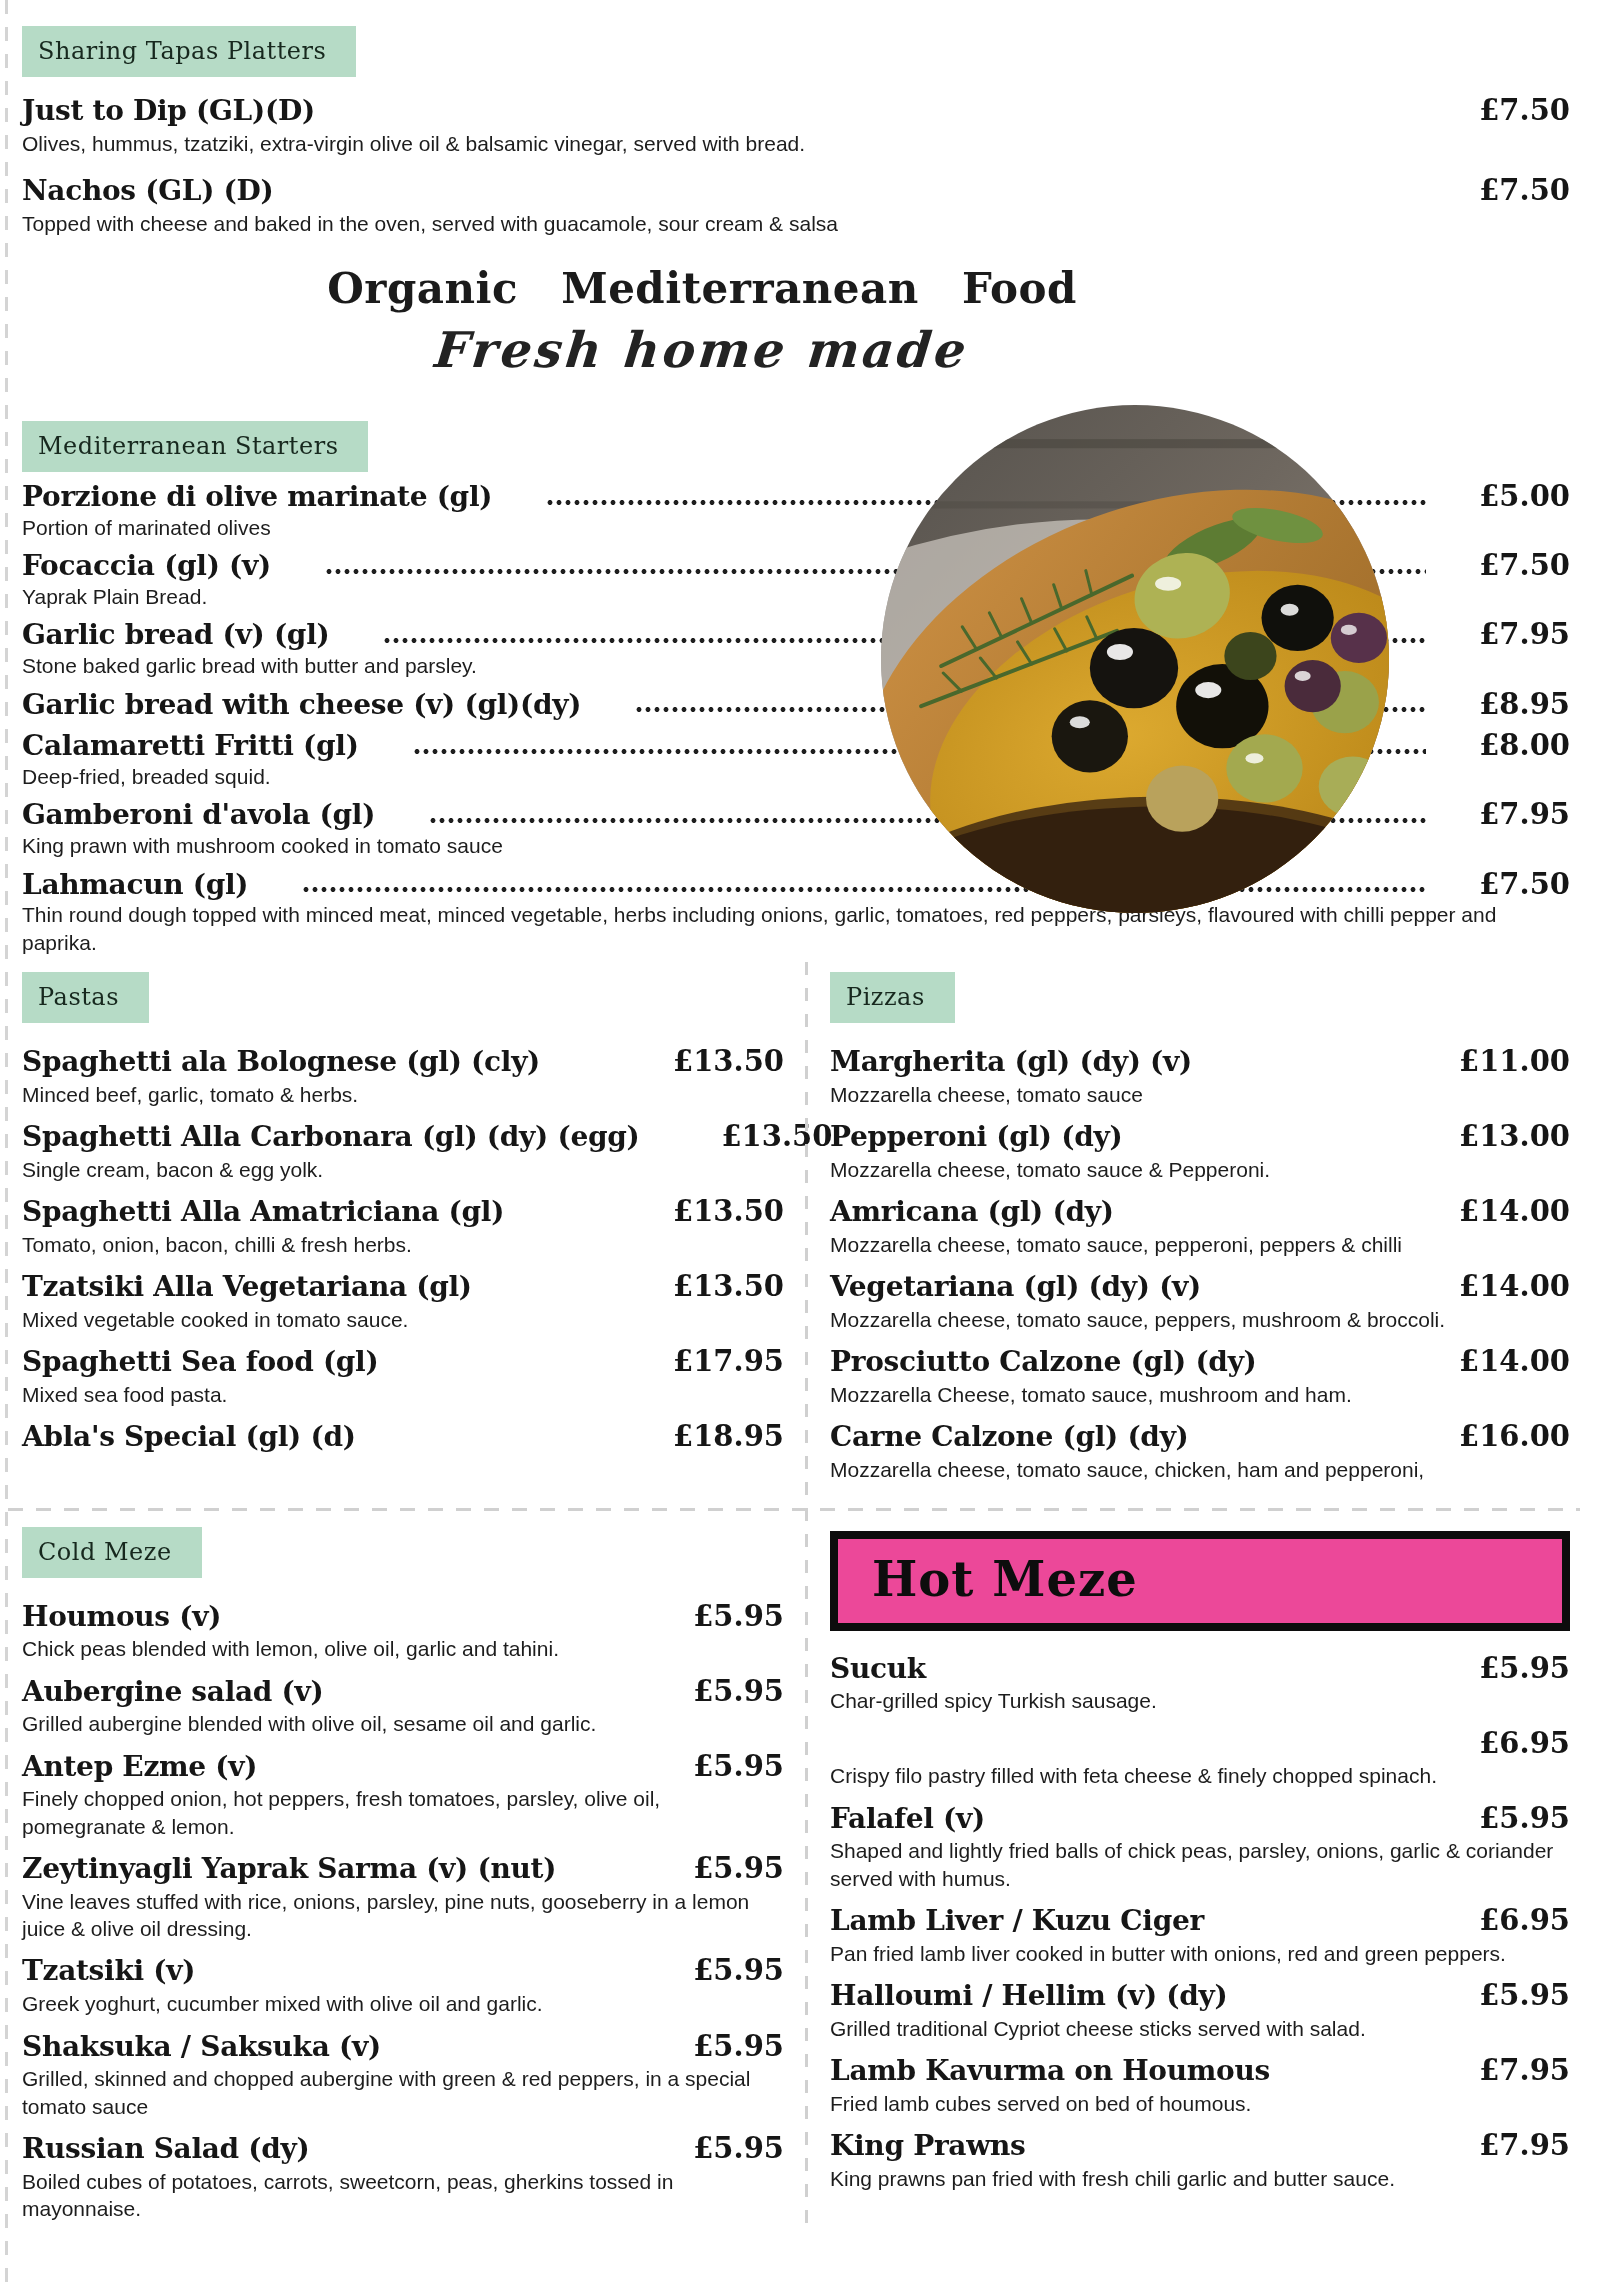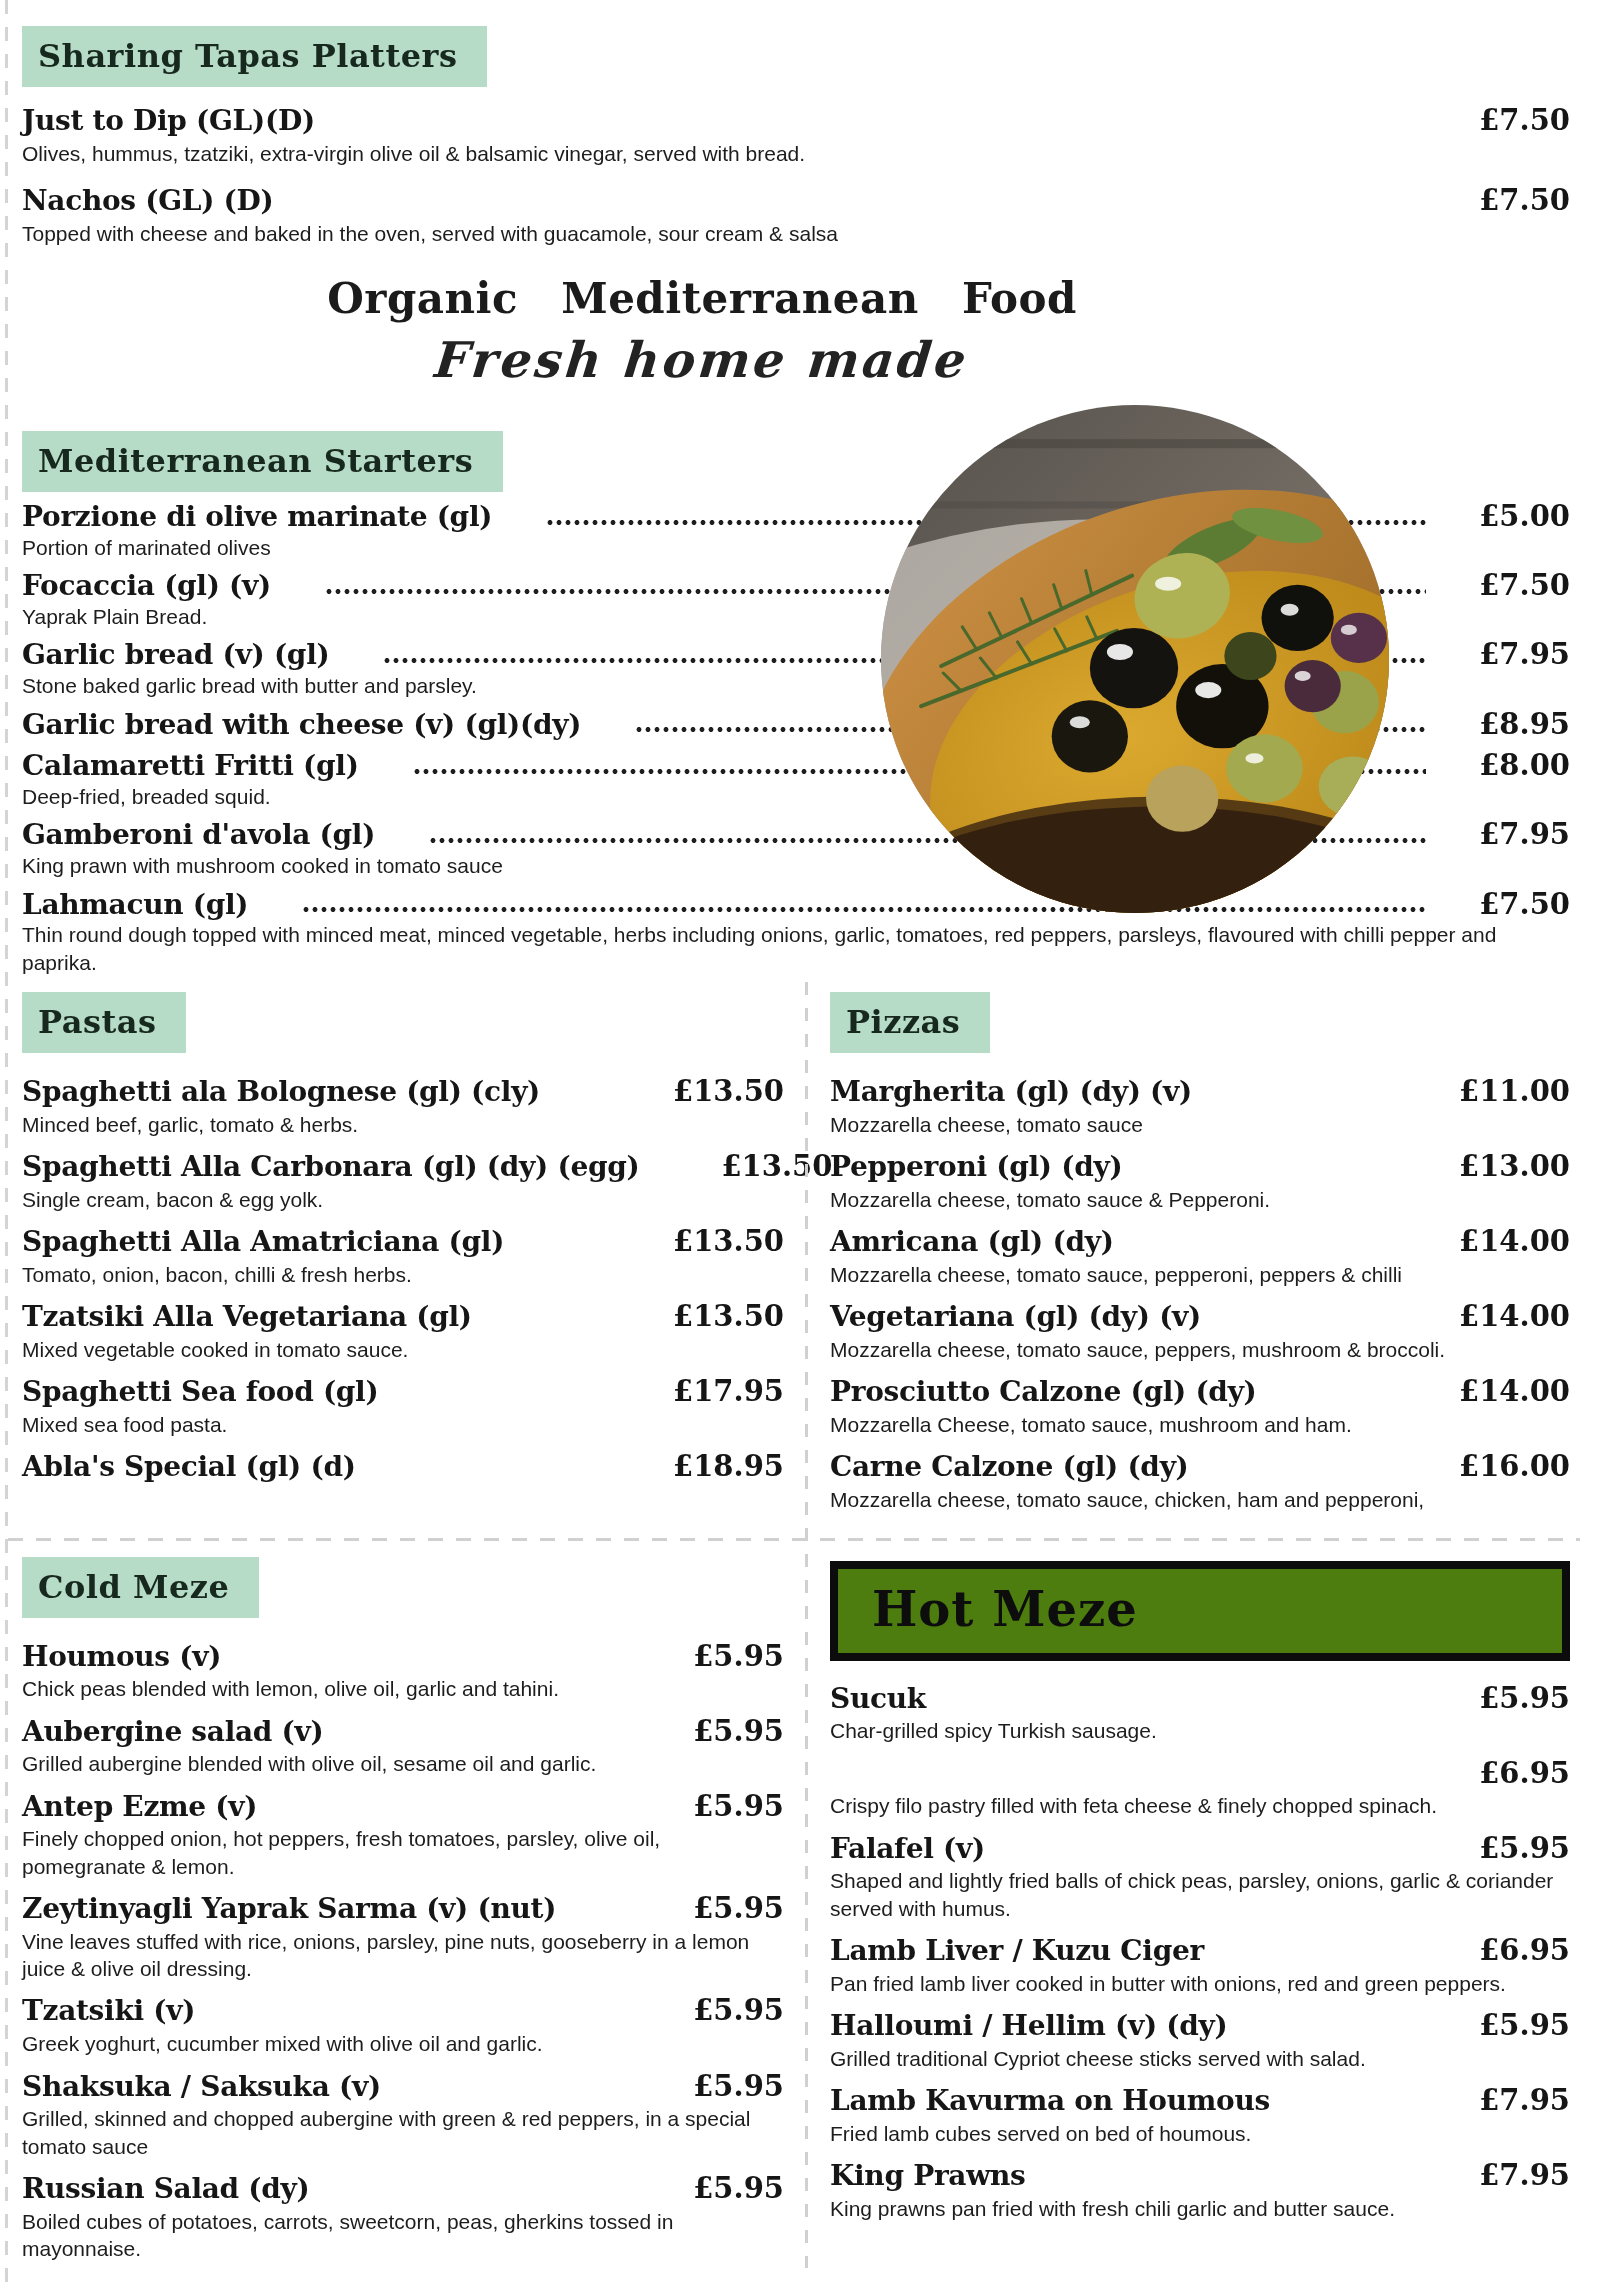--- a/index.html
+++ b/index.html
@@ -3,21 +3,21 @@
 <meta charset="utf-8">
 <style>
   html,body{margin:0;padding:0;background:#ffffff;}
   .page{position:relative;width:1600px;height:2295px;background:#fff;overflow:hidden;
         font-family:"Liberation Sans",sans-serif;color:#161616;}
   .edge-line{position:absolute;left:5px;top:0;height:100%;width:3px;
         background:repeating-linear-gradient(180deg,#d4d4d4 0 14px,transparent 14px 27px);}
   .content{padding:26px 30px 0 22px;}
 
   .section-header{display:inline-block;background:#b6dbc6;color:#17281e;
-        font-family:"DejaVu Serif",serif;font-weight:700;font-size:32px;
+        font-family:"DejaVu Serif",serif;font-weight:400;font-size:24px;
         padding:11px 30px 12px 16px;letter-spacing:.5px;}
 
   
   .menu-item{margin-top:9px;}
   .item-head{display:flex;align-items:baseline;gap:41px;}
   .item-name{font-family:"DejaVu Serif",serif;font-weight:700;font-size:28px;
         letter-spacing:-.3px;white-space:nowrap;line-height:1.2;}
   .item-price{font-family:"DejaVu Serif",serif;font-weight:700;font-size:29px;
         white-space:nowrap;line-height:1.2;}
   .item-desc{font-size:21px;line-height:1.3;color:#1d1d1d;margin-top:2px;max-width:1540px;}
@@ -45,21 +45,21 @@
 
   
   .cols{position:relative;display:grid;grid-template-columns:762px 1fr;column-gap:46px;margin-top:16px;}
   .v-divider{position:absolute;left:783px;top:-10px;bottom:-6px;width:3px;
         background:repeating-linear-gradient(180deg,#d0d0d0 0 13px,transparent 13px 26px);}
   .h-divider{grid-column:1 / -1;height:3px;margin:24px -10px 16px -14px;
         background:repeating-linear-gradient(90deg,#d0d0d0 0 15px,transparent 15px 28px);}
   .col .menu-item{margin-top:11px;}
   .col .section-header{margin-bottom:10px;}
 
-  .hotmeze-box{border:8px solid #0c0c0c;background:#4d7c0f;margin:4px 0 20px;
+  .hotmeze-box{border:8px solid #0c0c0c;background:#ec4899;margin:4px 0 20px;
         padding:12px 20px 16px 34px;}
   .hotmeze-box .hotmeze-title{font-family:"DejaVu Serif",serif;font-weight:700;font-size:48px;
         letter-spacing:1px;color:#0d0d0d;}
 </style>
 </head>
 <body>
 
 <div class="page">
   <div class="edge-line"></div>
 

